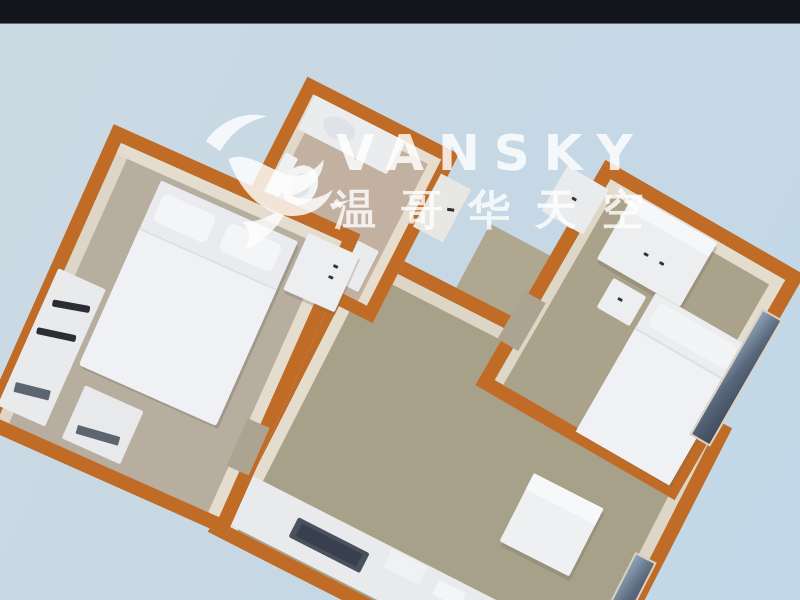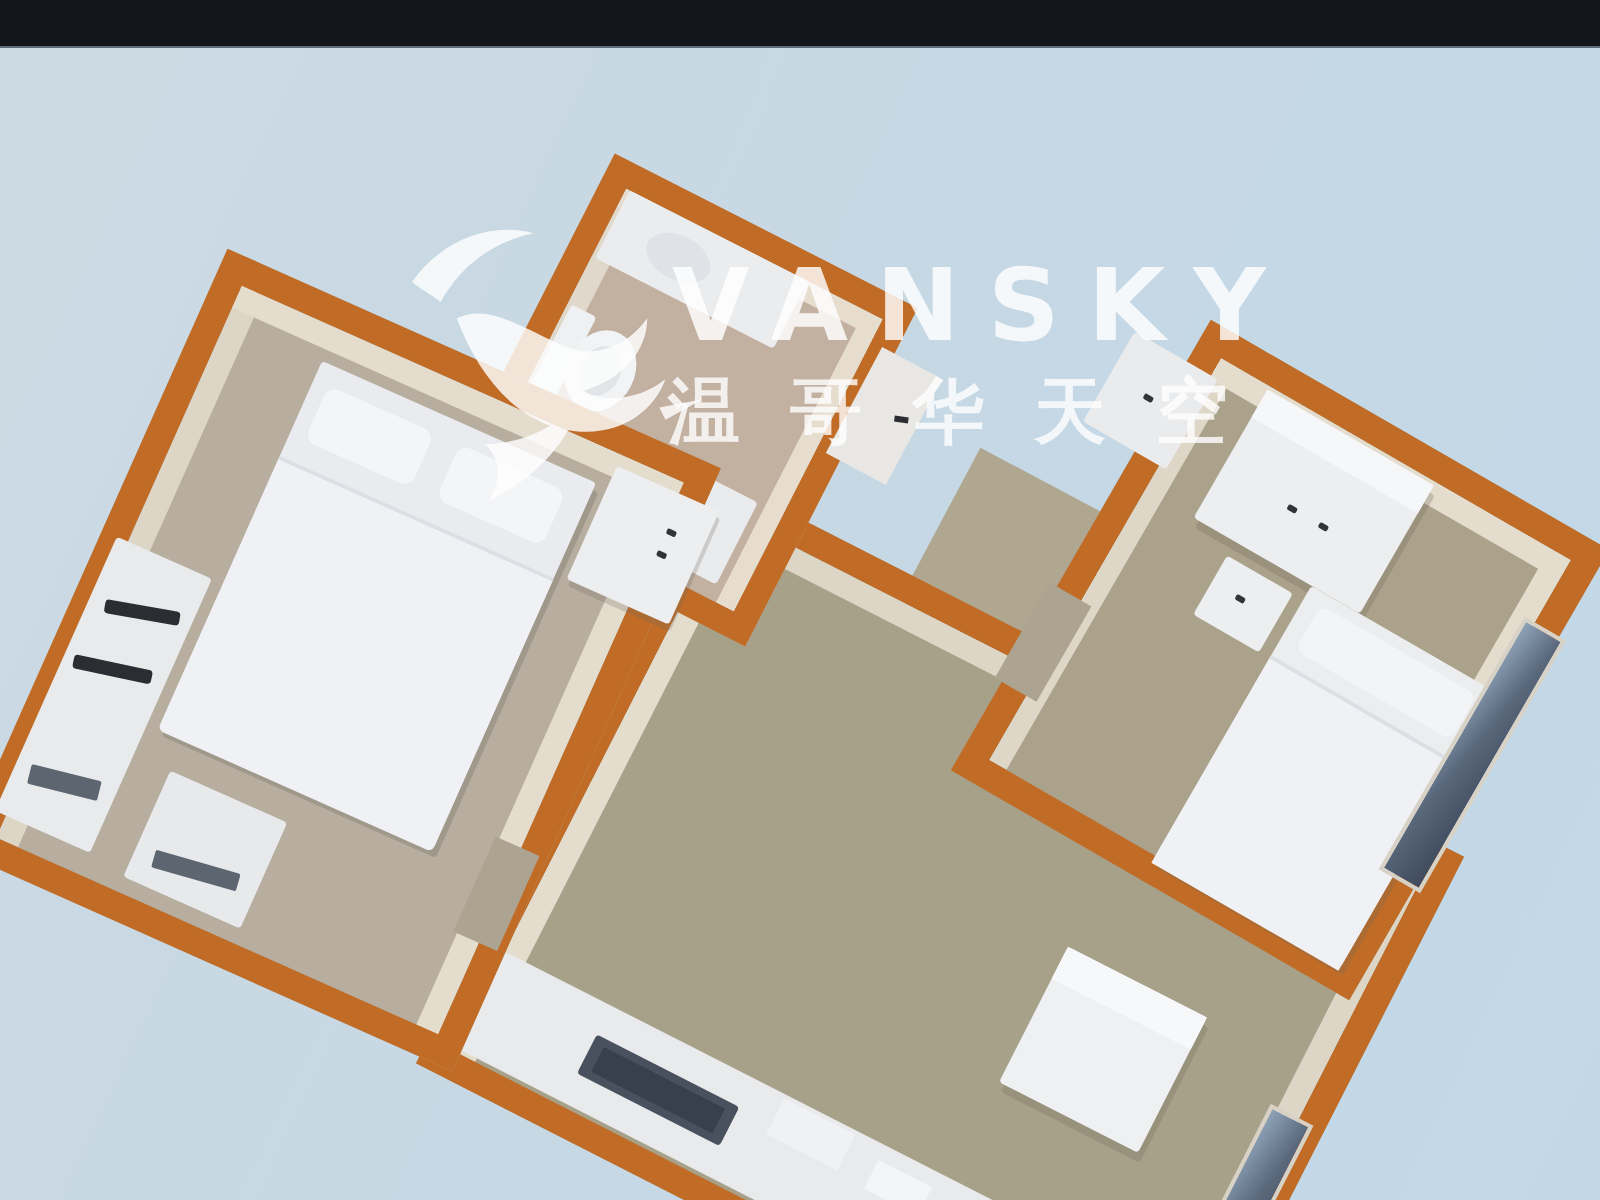--- a/index.html
+++ b/index.html
@@ -75,21 +75,21 @@
   #cbox1{position:absolute;left:168px;top:2px;width:40px;height:20px;background:#f0f1f3;}
   #cbox2{position:absolute;left:224px;top:8px;width:30px;height:16px;background:#f4f5f7;}
   #fridge{left:250px;top:116px;width:78px;height:76px;background:#eef0f2;box-shadow:3px 4px 0 rgba(110,104,90,.28);}
   #fridge .topface{position:absolute;left:0;top:0;width:78px;height:18px;background:#f7f8f9;}
   #window3{left:376px;top:140px;width:20px;height:150px;}
   
   #watermark{position:absolute;left:0;top:0;width:800px;height:600px;z-index:10;pointer-events:none;}
   #wm-logo{position:absolute;left:200px;top:106px;width:152px;height:158px;opacity:.82;}
   #wm-brand{position:absolute;left:336px;top:124px;font-size:50px;font-weight:700;
     letter-spacing:14px;color:rgba(255,255,255,.82);white-space:nowrap;}
-  #wm-tagline{position:absolute;left:334px;top:182px;font-size:36px;font-weight:700;
+  #wm-tagline{position:absolute;left:334px;top:182px;font-size:42px;font-weight:700;
     letter-spacing:25px;color:rgba(255,255,255,.80);white-space:nowrap;}
 </style>
 </head>
 <body>
 
 <div id="screen">
 
   <div class="bezel-top"></div>
 
   <div id="hall"></div>

